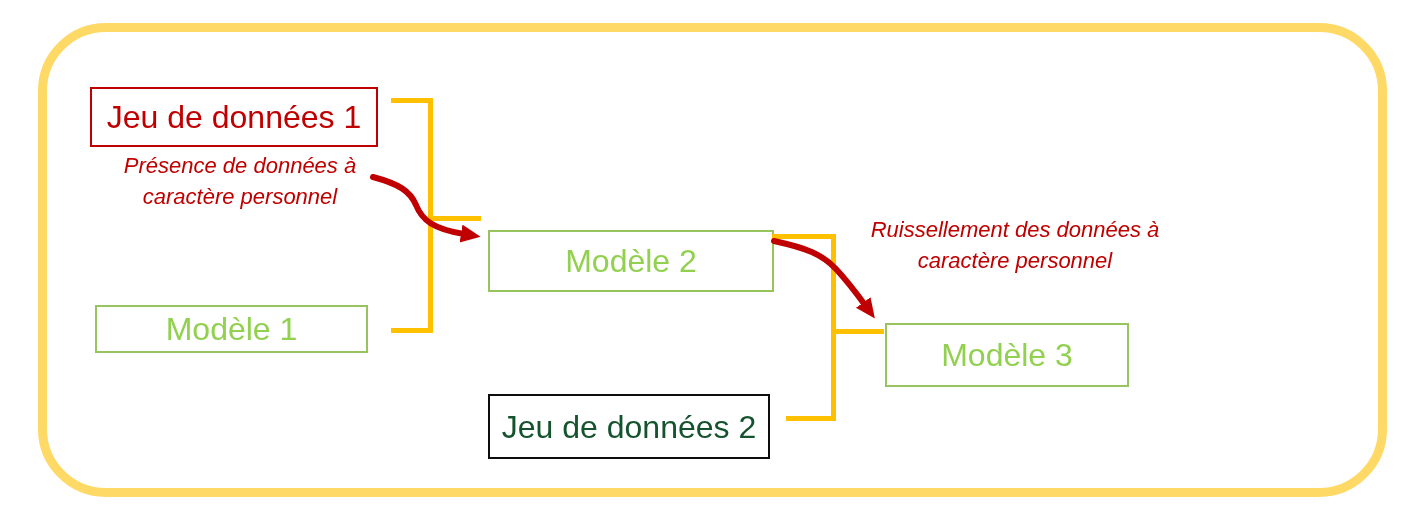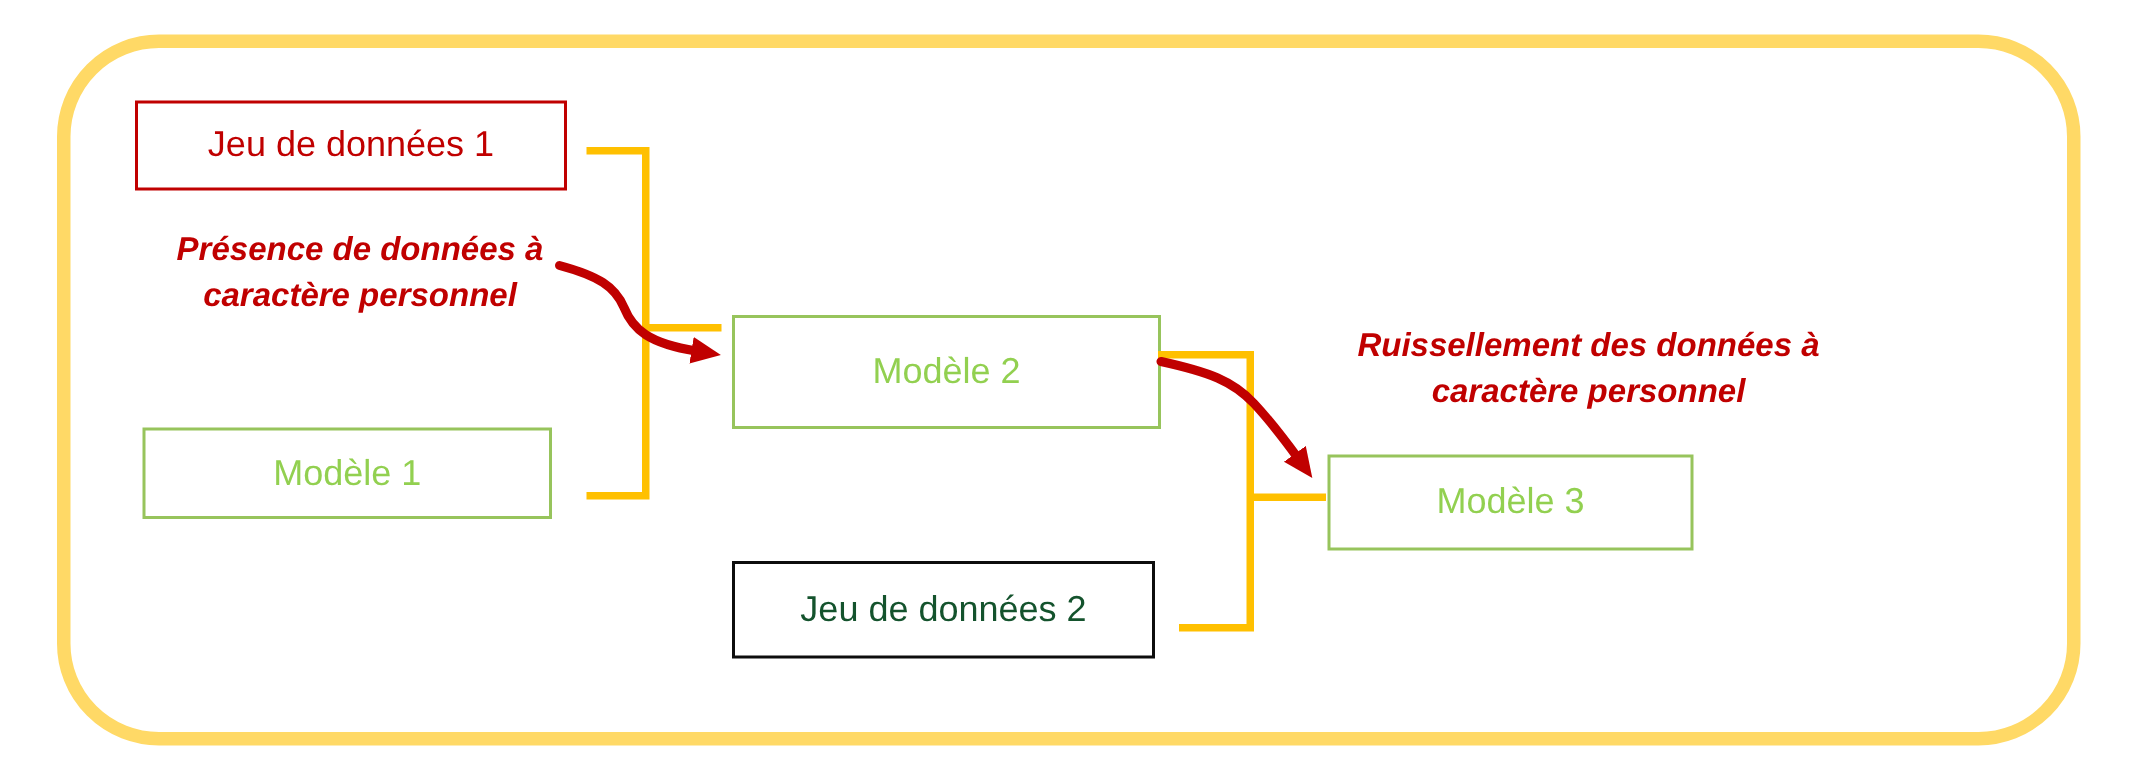--- a/index.html
+++ b/index.html
@@ -26,46 +26,47 @@
     box-sizing: border-box;
     background: transparent;
   }
   .box {
     position: absolute;
     box-sizing: border-box;
     background: #ffffff;
     display: flex;
     align-items: center;
     justify-content: center;
-    font-size: 24px;
+    font-size: 32px;
     line-height: 1;
     z-index: 2;
+    margin-top: 20px;
   }
   .box-red    { border: 2px solid #C00000; color: #C00000; }
   .box-green  { border: 2px solid #97C45C; color: #92D050; }
   .box-black  { border: 2px solid #0d0d0d; color: #14532d; }
 
   #box-jeu1    { left:  90px; top:  67px; width: 288px; height: 60px; }
-  #box-modele1 { left:  95px; top: 285px; width: 273px; height: 61px; }
-  #box-modele2 { left: 488px; top: 210px; width: 286px; height: 76px; }
+  #box-modele1 { left:  95px; top: 285px; width: 273px; height: 48px; }
+  #box-modele2 { left: 488px; top: 210px; width: 286px; height: 62px; }
   #box-modele3 { left: 885px; top: 303px; width: 244px; height: 64px; align-items: center; }
   #box-jeu2    { left: 488px; top: 374px; width: 282px; height: 65px; }
 
   .annotation {
     position: absolute;
     color: #C00000;
     font-style: italic;
-    font-weight: bold;
+    font-weight: normal;
     font-size: 22px;
     line-height: 31px;
     text-align: center;
     z-index: 4;
   }
   #annotation-presence      { left:  80px; top: 150px; width: 320px; }
-  #annotation-ruissellement { left: 836px; top: 214px; width: 358px; padding-left: 44px; }
+  #annotation-ruissellement { left: 836px; top: 214px; width: 358px; }
 
   .wires {
     position: absolute;
     left: 0; top: 0;
     width: 1426px;
     height: 519px;
     z-index: 3;
     pointer-events: none;
   }
 </style>

